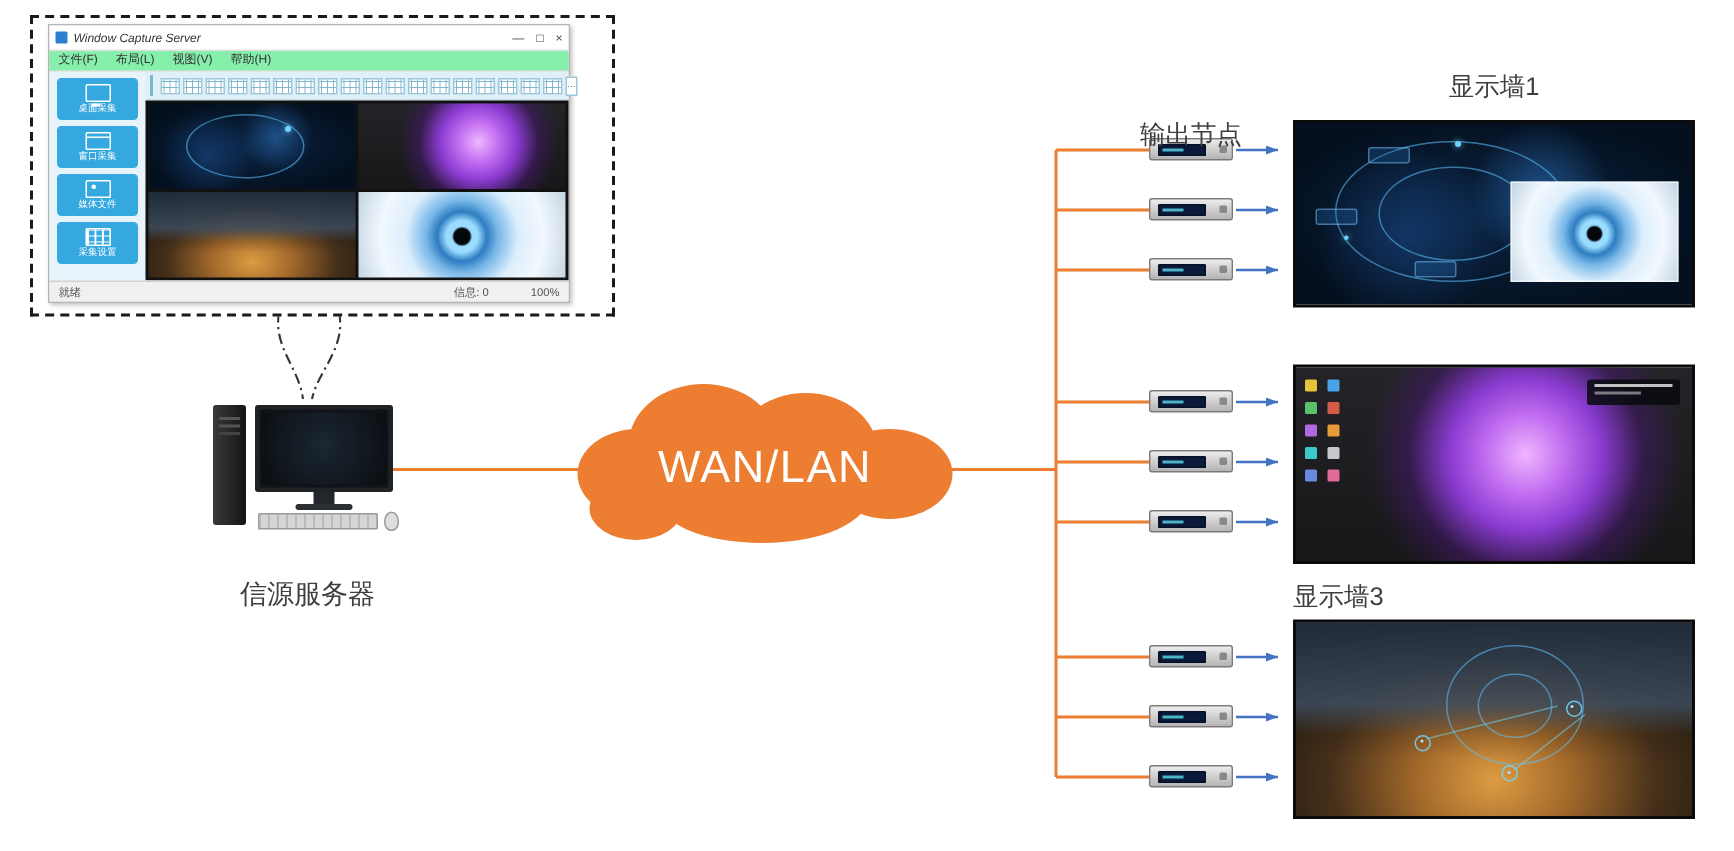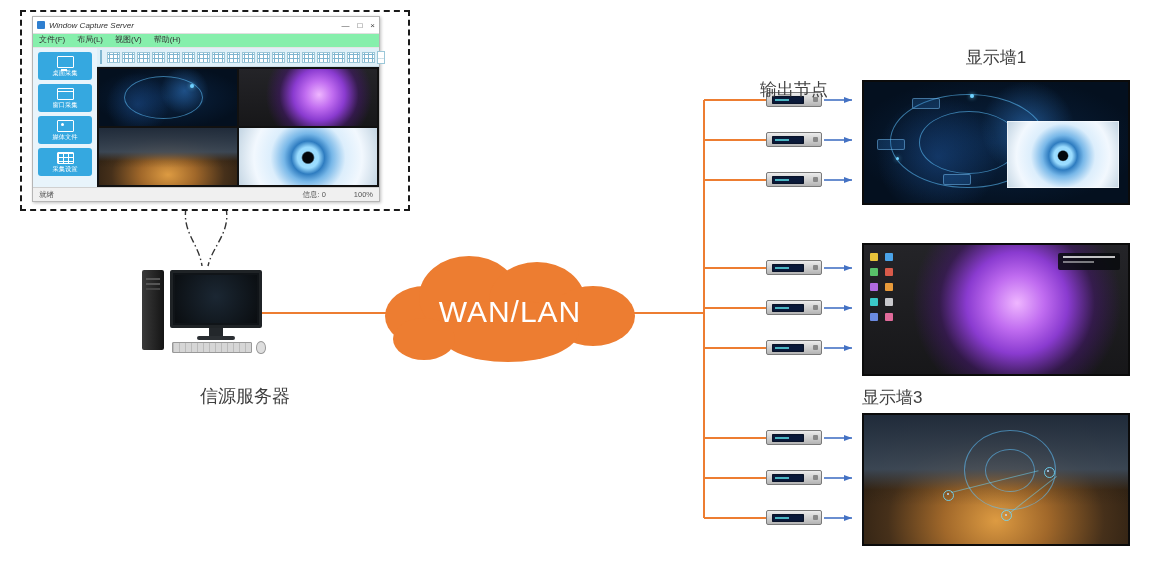--- a/index.html
+++ b/index.html
@@ -104,21 +104,21 @@
   .mouse{position:absolute;left:256px;top:341px;width:8px;height:11px;background:#dedede;border:1px solid #999;border-radius:50% 50% 45% 45%;}
 
   
   .cloud{position:absolute;left:385px;top:256px;width:250px;height:112px;z-index:2;}
   .cb{position:absolute;background:#ED7D31;border-radius:50%;display:block;}
   .cloud-text{position:absolute;inset:0;display:flex;align-items:center;justify-content:center;
               color:#fff;font-size:30px;letter-spacing:1px;z-index:3;}
 
   
   .diagram-label{position:absolute;z-index:3;font-size:17px;color:#3f3f3f;}
-  .lbl-source{left:120px;top:384px;width:170px;text-align:right;font-size:18px;}
+  .lbl-source{left:120px;top:384px;width:170px;text-align:center;font-size:18px;}
   .lbl-out{left:760px;top:38px;margin-top:40px;}
   .lbl-w1{left:862px;top:46px;width:268px;text-align:center;}
   .lbl-w2{left:862px;top:216px;width:268px;text-align:center;}
   .lbl-w3{left:862px;top:386px;width:268px;text-align:left;}
 </style>
 </head>
 <body>
 
 <div class="canvas">
 

